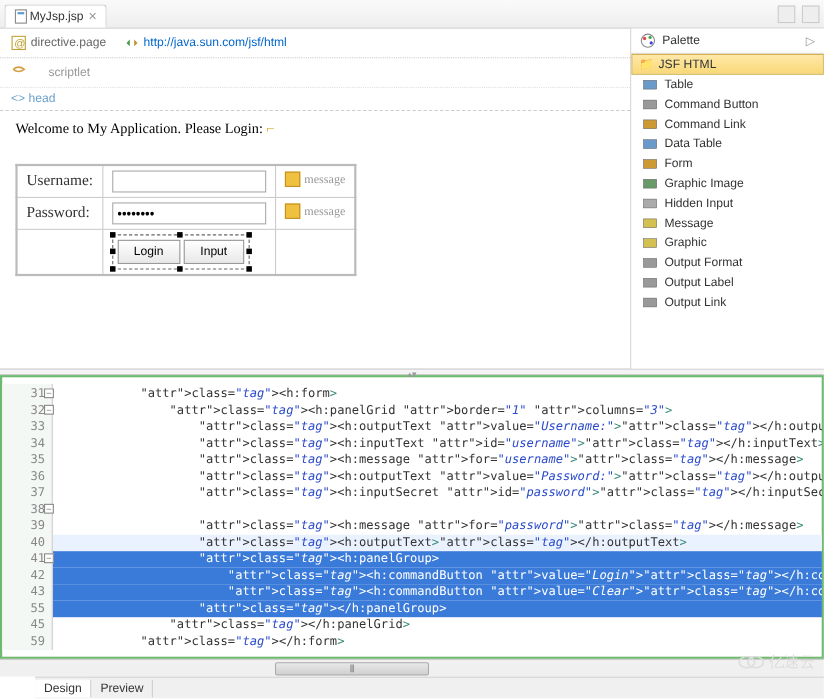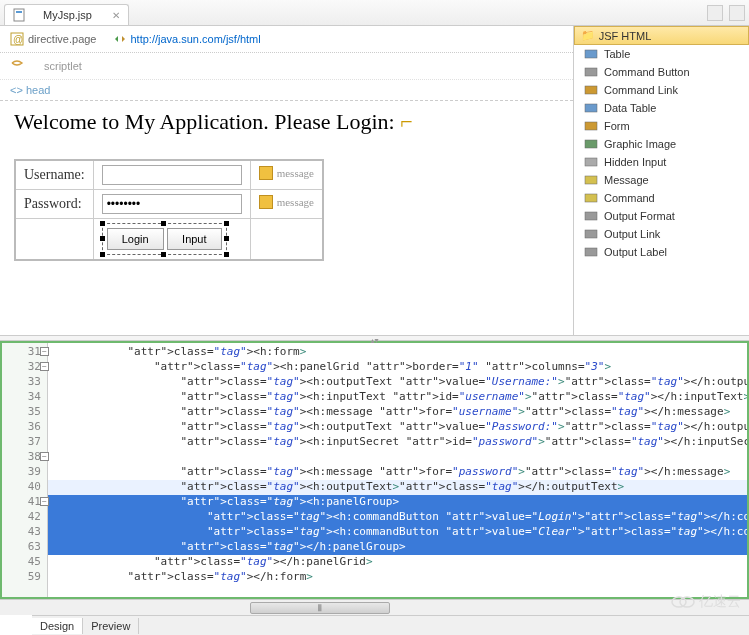--- a/index.html
+++ b/index.html
@@ -1,52 +1,52 @@
 <!DOCTYPE html>
 <html><head>
 <meta charset="utf-8">
 <style>
 * { box-sizing: border-box; margin: 0; padding: 0; }
 body { font-family: "Segoe UI", Tahoma, sans-serif; font-size: 11px; color: #333; background: #fff; width: 749px; height: 635px; overflow: hidden; position: relative; }
 .toolbar { height: 26px; border-bottom: 1px solid #ccc; display: flex; align-items: center; padding: 0 4px; background: linear-gradient(#fafafa,#eee); }
-.tab { display: inline-flex; align-items: center; gap: 16px; padding: 3px 8px; border: 1px solid #ccc; border-bottom: none; border-radius: 3px 3px 0 0; background: #fff; margin-top: 4px; }
+.tab { display: inline-flex; align-items: center; gap: 0; padding: 3px 8px; border: 1px solid #ccc; border-bottom: none; border-radius: 3px 3px 0 0; background: #fff; margin-top: 4px; }
 .tab .x { color: #999; font-size: 10px; margin-left: 4px; }
 .toolbar-right { margin-left: auto; display: flex; gap: 6px; }
 .tb-btn { width: 16px; height: 16px; border: 1px solid #ccc; background: #eee; }
 .main { display: flex; height: 309px; }
 .editor-pane { flex: 1; display: flex; flex-direction: column; border-right: 1px solid #ccc; }
 .palette-pane { width: 175px; background: #fff; display: flex; flex-direction: column; }
 .crumb-bar { padding: 6px 10px; display: flex; gap: 16px; flex-wrap: wrap; align-items: center; border-bottom: 1px dotted #ccc; }
 .crumb { display: inline-flex; align-items: center; gap: 4px; color: #666; }
 .crumb a { color: #0066cc; text-decoration: none; }
 .scriptlet-bar { padding: 6px 10px; color: #999; display: flex; align-items: center; gap: 20px; }
 .head-bar { padding: 4px 10px; color: #6ca0c8; border-top: 1px dotted #e0e0e0; border-bottom: 1px dashed #ccc; font-size: 11px; }
 .design-area { flex: 1; padding: 8px 14px; overflow: auto; }
-.welcome { font-family: "Times New Roman", serif; font-size: 22px; color: #000; margin-bottom: 12px; }
+.welcome { font-family: "Times New Roman", serif; font-size: 13px; color: #000; margin-bottom: 12px; }
 .welcome .cursor { color: #cc9900; }
 .form-table { border-collapse: collapse; border: 2px solid #bbb; }
 .form-table td { border: 1px solid #ccc; padding: 4px 8px; font-family: "Times New Roman", serif; font-size: 14px; vertical-align: middle; }
 .form-table input[type=text], .form-table input[type=password] { border: 1px solid #aaa; padding: 2px 4px; font-size: 12px; width: 140px; }
 .msg { display: inline-flex; align-items: center; gap: 4px; color: #999; font-size: 11px; }
 .msg-icon { width: 14px; height: 14px; background: #f0c040; border: 1px solid #c09020; }
 .btn-group { display: inline-block; border: 1px dashed #666; padding: 4px; position: relative; }
 .btn-group .handle { width: 5px; height: 5px; background: #000; position: absolute; }
 .btn-group .h-tl { top: -3px; left: -3px; } .btn-group .h-tr { top: -3px; right: -3px; }
 .btn-group .h-bl { bottom: -3px; left: -3px; } .btn-group .h-br { bottom: -3px; right: -3px; }
 .btn-group .h-t { top: -3px; left: 50%; margin-left: -3px; } .btn-group .h-b { bottom: -3px; left: 50%; margin-left: -3px; }
 .btn-group .h-l { left: -3px; top: 50%; margin-top: -3px; } .btn-group .h-r { right: -3px; top: 50%; margin-top: -3px; }
 .jsf-btn { padding: 4px 14px; border: 1px solid #999; background: linear-gradient(#fff,#e8e8e8); font-size: 11px; cursor: pointer; }
 .palette-header { display: flex; align-items: center; gap: 6px; padding: 4px 8px; border-bottom: 1px solid #ddd; }
 .pal-pin { margin-left: auto; color: #999; }
 .pal-section { background: linear-gradient(#ffe9a8,#f8d878); padding: 2px 6px; font-size: 11px; border: 1px solid #d4b050; display:flex; align-items:center; gap:4px;}
 .pal-list { overflow: auto; flex: 1; }
 .pal-item { display: flex; align-items: center; gap: 6px; padding: 3px 10px; font-size: 11px; cursor: pointer; }
 .pal-icon { width: 14px; height: 12px; display: inline-block; }
 .divider { height: 6px; background: #f4f4f4; border-top: 1px solid #ccc; border-bottom: 1px solid #ccc; text-align: center; font-size: 8px; color: #999; cursor: row-resize; }
-.code-pane { height: 258px; border: 2px solid #6eb96e; display: flex; overflow: hidden; }
+.code-pane { height: 258px; border: 2px solid #6eb96e; display: flex; overflow: hidden; align-items: center; }
 .gutter { width: 46px; background: #f4f8f4; border-right: 1px solid #ccc; font-family: Consolas, monospace; font-size: 11px; color: #888; text-align: right; padding-top: 2px; }
 .gutter .ln { height: 15px; padding-right: 6px; position: relative; }
 .gutter .fold { position: absolute; right: -2px; top: 2px; width: 9px; height: 9px; border: 1px solid #888; background: #fff; font-size: 8px; line-height: 7px; text-align: center; color: #888;}
 .code { flex: 1; font-family: Consolas, monospace; font-size: 11px; overflow: auto; padding-top: 2px; white-space: pre; }
 .code .line { height: 15px; }
 .code .line.sel { background: #3a7ad9; color: #fff; }
 .code .line.sel * { color: #fff !important; }
 .code .line.hl { background: #eaf2ff; }
 .tag { color: #3a8a7a; } .val { color: #2a4aca; font-style: italic; }
 .scrollbar-h { height: 16px; border-top: 1px solid #ccc; background: #f0f0f0; position: relative; }
@@ -135,20 +135,30 @@
             </span>
           </td>
           <td></td>
         </tr>
       </tbody>
         </table>
     </div>
   </div>
 
   <div class="palette-pane">
+    <div class="palette-header">
+      <span class="ic"><svg viewBox="0 0 14 14">
+            <circle cx="7" cy="7" r="6" fill="none" stroke="#888"></circle>
+            <circle cx="4" cy="5" r="1.5" fill="#d44"></circle>
+            <circle cx="9" cy="4" r="1.5" fill="#4a4"></circle>
+            <circle cx="10" cy="9" r="1.5" fill="#44d"></circle>
+          </svg></span>
+      <span>Palette</span>
+      <span class="pal-pin">▷</span>
+    </div>
     <div class="pal-section">
       <span>📁</span>
       <span>JSF HTML</span>
     </div>
     <div class="pal-list">
         <div class="pal-item">
           <span class="pal-icon"><svg viewBox="0 0 14 12">
               <rect x="1" y="2" width="12" height="8" fill="#6a9acc" stroke="#666" stroke-width="0.5"></rect>
             </svg></span>
           <span>Table</span>
@@ -192,39 +202,39 @@
         <div class="pal-item">
           <span class="pal-icon"><svg viewBox="0 0 14 12">
               <rect x="1" y="2" width="12" height="8" fill="#d4c050" stroke="#666" stroke-width="0.5"></rect>
             </svg></span>
           <span>Message</span>
         </div>
         <div class="pal-item">
           <span class="pal-icon"><svg viewBox="0 0 14 12">
               <rect x="1" y="2" width="12" height="8" fill="#d4c050" stroke="#666" stroke-width="0.5"></rect>
             </svg></span>
-          <span>Command</span>
+          <span>Graphic</span>
         </div>
         <div class="pal-item">
           <span class="pal-icon"><svg viewBox="0 0 14 12">
               <rect x="1" y="2" width="12" height="8" fill="#999" stroke="#666" stroke-width="0.5"></rect>
             </svg></span>
           <span>Output Format</span>
         </div>
         <div class="pal-item">
           <span class="pal-icon"><svg viewBox="0 0 14 12">
               <rect x="1" y="2" width="12" height="8" fill="#999" stroke="#666" stroke-width="0.5"></rect>
             </svg></span>
+          <span>Output Label</span>
+        </div>
+        <div class="pal-item">
+          <span class="pal-icon"><svg viewBox="0 0 14 12">
+              <rect x="1" y="2" width="12" height="8" fill="#999" stroke="#666" stroke-width="0.5"></rect>
+            </svg></span>
           <span>Output Link</span>
-        </div>
-        <div class="pal-item">
-          <span class="pal-icon"><svg viewBox="0 0 14 12">
-              <rect x="1" y="2" width="12" height="8" fill="#999" stroke="#666" stroke-width="0.5"></rect>
-            </svg></span>
-          <span>Output Label</span>
         </div>
       </div>
   </div>
 </div>
 
 <div class="divider">▴▾</div>
 
 <div class="code-pane">
   <div class="gutter">
       <div class="ln">31<span class="fold">−</span></div>
@@ -233,21 +243,21 @@
       <div class="ln">34</div>
       <div class="ln">35</div>
       <div class="ln">36</div>
       <div class="ln">37</div>
       <div class="ln">38<span class="fold">−</span></div>
       <div class="ln">39</div>
       <div class="ln">40</div>
       <div class="ln">41<span class="fold">−</span></div>
       <div class="ln">42</div>
       <div class="ln">43</div>
-      <div class="ln">63</div>
+      <div class="ln">55</div>
       <div class="ln">45</div>
       <div class="ln">59</div>
     </div>
   <div class="code"><div class="line">            <span <span="" class="&lt;span">"attr"</span>&gt;class=<span class="val">"tag"</span>&gt;&lt;h:form<span class="tag">&gt;</span></div><div class="line">                <span <span="" class="&lt;span">"attr"</span>&gt;class=<span class="val">"tag"</span>&gt;&lt;h:panelGrid <span class="&lt;span">"attr"</span>&gt;border=<span class="val">"1"</span> <span class="&lt;span">"attr"</span>&gt;columns=<span class="val">"3"</span><span class="tag">&gt;</span></div><div class="line">                    <span <span="" class="&lt;span">"attr"</span>&gt;class=<span class="val">"tag"</span>&gt;&lt;h:outputText <span class="&lt;span">"attr"</span>&gt;value=<span class="val">"Username:"</span><span class="tag">&gt;</span><span <span="" class="&lt;span">"attr"</span>&gt;class=<span class="val">"tag"</span>&gt;&lt;/h:outputText</div><div class="line">                    <span <span="" class="&lt;span">"attr"</span>&gt;class=<span class="val">"tag"</span>&gt;&lt;h:inputText <span class="&lt;span">"attr"</span>&gt;id=<span class="val">"username"</span><span class="tag">&gt;</span><span <span="" class="&lt;span">"attr"</span>&gt;class=<span class="val">"tag"</span>&gt;&lt;/h:inputText<span class="tag">&gt;</span></div><div class="line">                    <span <span="" class="&lt;span">"attr"</span>&gt;class=<span class="val">"tag"</span>&gt;&lt;h:message <span class="&lt;span">"attr"</span>&gt;for=<span class="val">"username"</span><span class="tag">&gt;</span><span <span="" class="&lt;span">"attr"</span>&gt;class=<span class="val">"tag"</span>&gt;&lt;/h:message<span class="tag">&gt;</span></div><div class="line">                    <span <span="" class="&lt;span">"attr"</span>&gt;class=<span class="val">"tag"</span>&gt;&lt;h:outputText <span class="&lt;span">"attr"</span>&gt;value=<span class="val">"Password:"</span><span class="tag">&gt;</span><span <span="" class="&lt;span">"attr"</span>&gt;class=<span class="val">"tag"</span>&gt;&lt;/h:outputText</div><div class="line">                    <span <span="" class="&lt;span">"attr"</span>&gt;class=<span class="val">"tag"</span>&gt;&lt;h:inputSecret <span class="&lt;span">"attr"</span>&gt;id=<span class="val">"password"</span><span class="tag">&gt;</span><span <span="" class="&lt;span">"attr"</span>&gt;class=<span class="val">"tag"</span>&gt;&lt;/h:inputSecret</div><div class="line"></div><div class="line">                    <span <span="" class="&lt;span">"attr"</span>&gt;class=<span class="val">"tag"</span>&gt;&lt;h:message <span class="&lt;span">"attr"</span>&gt;for=<span class="val">"password"</span><span class="tag">&gt;</span><span <span="" class="&lt;span">"attr"</span>&gt;class=<span class="val">"tag"</span>&gt;&lt;/h:message<span class="tag">&gt;</span></div><div class="line hl">                    <span <span="" class="&lt;span">"attr"</span>&gt;class=<span class="val">"tag"</span>&gt;&lt;h:outputText<span class="tag">&gt;</span><span <span="" class="&lt;span">"attr"</span>&gt;class=<span class="val">"tag"</span>&gt;&lt;/h:outputText<span class="tag">&gt;</span></div><div class="line sel">                    <span <span="" class="&lt;span">"attr"</span>&gt;class=<span class="val">"tag"</span>&gt;&lt;h:panelGroup<span class="tag">&gt;</span></div><div class="line sel">                        <span <span="" class="&lt;span">"attr"</span>&gt;class=<span class="val">"tag"</span>&gt;&lt;h:commandButton <span class="&lt;span">"attr"</span>&gt;value=<span class="val">"Login"</span><span class="tag">&gt;</span><span <span="" class="&lt;span">"attr"</span>&gt;class=<span class="val">"tag"</span>&gt;&lt;/h:commandButton</div><div class="line sel">                        <span <span="" class="&lt;span">"attr"</span>&gt;class=<span class="val">"tag"</span>&gt;&lt;h:commandButton <span class="&lt;span">"attr"</span>&gt;value=<span class="val">"Clear"</span><span class="tag">&gt;</span><span <span="" class="&lt;span">"attr"</span>&gt;class=<span class="val">"tag"</span>&gt;&lt;/h:commandButton</div><div class="line sel">                    <span <span="" class="&lt;span">"attr"</span>&gt;class=<span class="val">"tag"</span>&gt;&lt;/h:panelGroup<span class="tag">&gt;</span></div><div class="line">                <span <span="" class="&lt;span">"attr"</span>&gt;class=<span class="val">"tag"</span>&gt;&lt;/h:panelGrid<span class="tag">&gt;</span></div><div class="line">            <span <span="" class="&lt;span">"attr"</span>&gt;class=<span class="val">"tag"</span>&gt;&lt;/h:form<span class="tag">&gt;</span></div></div>
 </div>
 
 <div class="scrollbar-h">
   <div class="thumb">⫴</div>
 </div>
 

